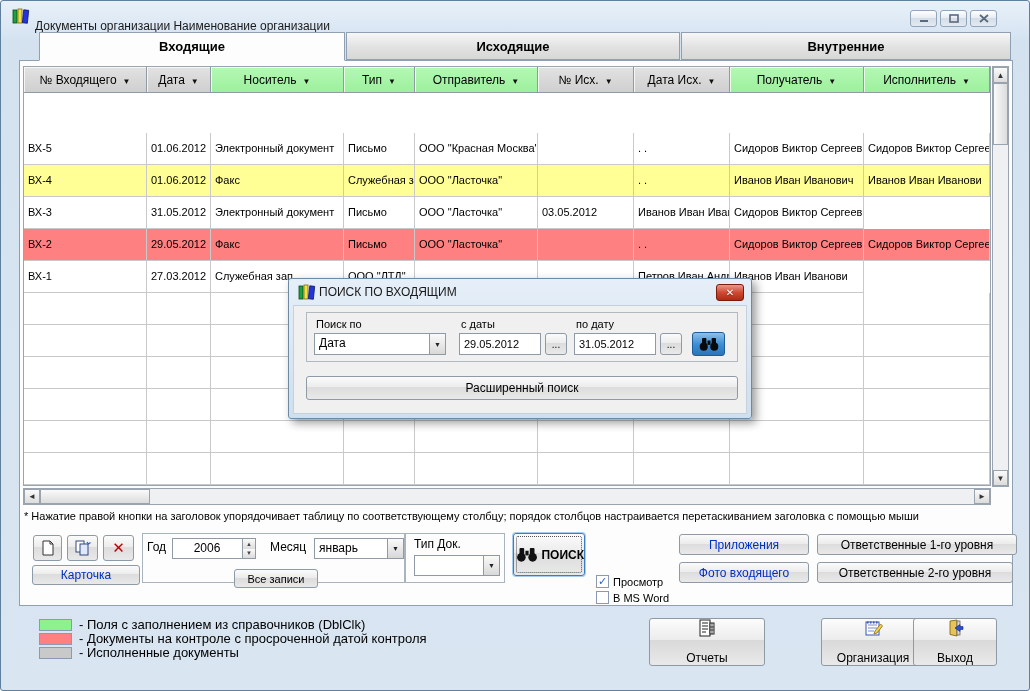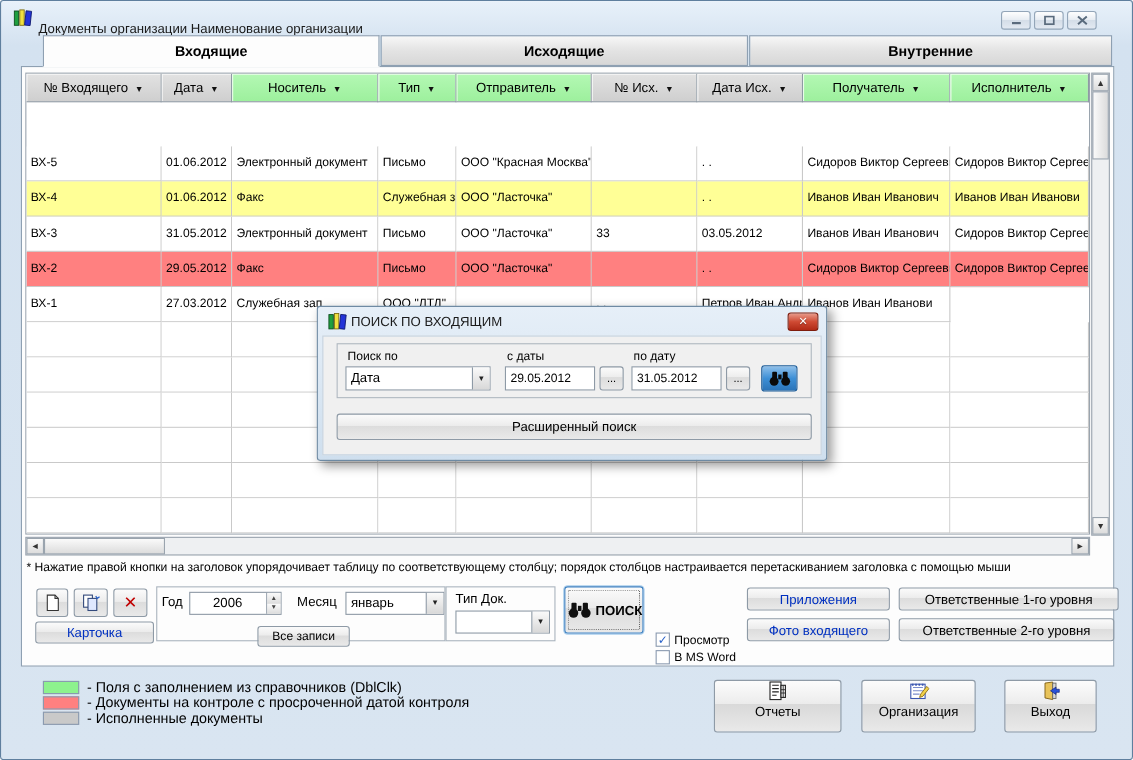--- a/index.html
+++ b/index.html
@@ -118,23 +118,23 @@
   #btn-resp2  { position:absolute; left:797px; top:501px; width:196px; height:21px; }
   
   .legend-row { position:absolute; left:38px; display:flex; align-items:center; gap:7px;
     font-size:13px;text-align:center; }
   .swatch { width:33px; height:12px; border:1px solid #8a9ab0; }
   #legend-0 { top:616px; } #legend-1 { top:630px; } #legend-2 { top:644px; }
   
   .bigbtn { position:absolute; top:617px; height:48px;
     background:linear-gradient(#fcfcfc,#ececec 45%,#d9d9d9 46%,#e9e9e9);
     border:1px solid #8e9aa6; border-radius:3px; display:flex; flex-direction:column;
-    align-items:center; justify-content:flex-start; gap:3px; font-size:12px; }
+    align-items:center; justify-content:space-between; gap:3px; font-size:12px; }
   #btn-reports { left:648px; width:116px; }
-  #btn-org     { left:782px; width:104px; }
+  #btn-org     { left:820px; width:104px; }
   #btn-exit    { left:912px; width:84px; }
   
   #dialog { position:absolute; left:287px; top:277px; width:464px; height:141px;
     background:linear-gradient(#e6eff8,#cfdfee); border:1px solid #6e8aa3; border-radius:3px;
     box-shadow:4px 4px 10px rgba(0,0,0,.4); z-index:10; }
   #dialog-title { position:absolute; left:30px; top:6px; font-size:12px; color:#1a1a1a; }
   #dialog .app-icon { left:9px; top:5px; }
   #dlg-close { position:absolute; right:7px; top:5px; width:28px; height:17px;
     background:linear-gradient(#e89a8a,#cf4a33 50%,#b02a16); border:1px solid #7e1c0c;
     border-radius:3px; color:#fff; font-size:10px; font-weight:bold;
@@ -262,21 +262,20 @@
             <div class="tcell">. .</div>
             <div class="tcell">Иванов Иван Иванович</div>
             <div class="tcell">Иванов Иван Иванови</div>
           </div>
           <div class="trow white">
             <div class="tcell">ВХ-3</div>
             <div class="tcell">31.05.2012</div>
             <div class="tcell">Электронный документ</div>
             <div class="tcell">Письмо</div>
             <div class="tcell">ООО "Ласточка"</div>
-            <div class="tcell">33</div>
             <div class="tcell">03.05.2012</div>
             <div class="tcell">Иванов Иван Иванович</div>
             <div class="tcell">Сидоров Виктор Сергееви</div>
           </div>
           <div class="trow red">
             <div class="tcell">ВХ-2</div>
             <div class="tcell">29.05.2012</div>
             <div class="tcell">Факс</div>
             <div class="tcell">Письмо</div>
             <div class="tcell">ООО "Ласточка"</div>

